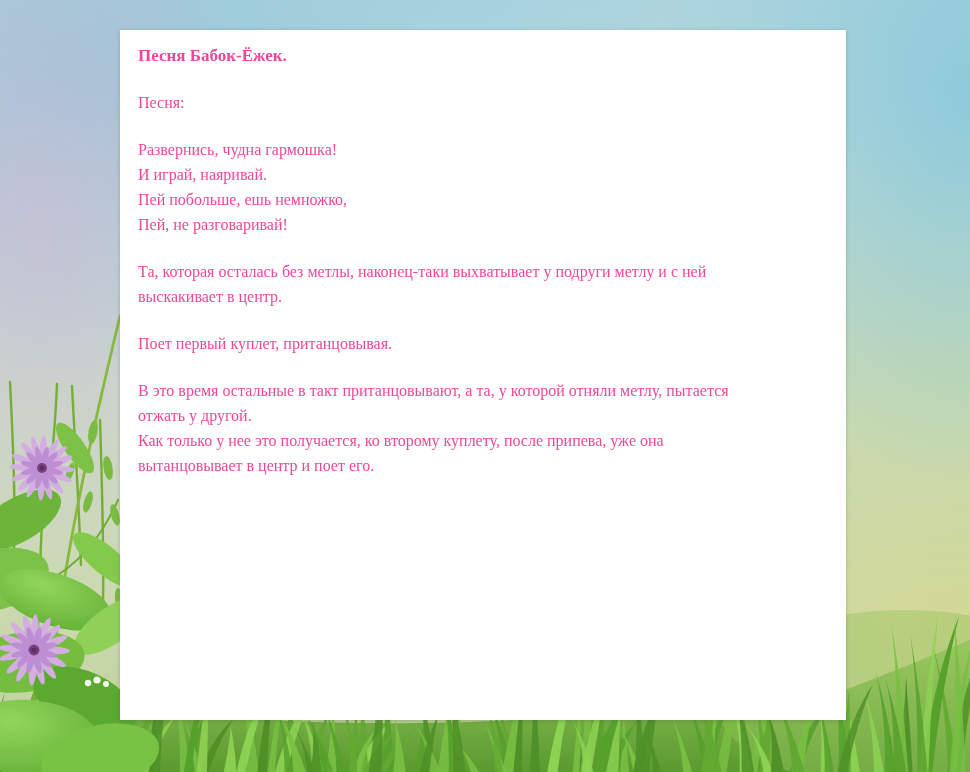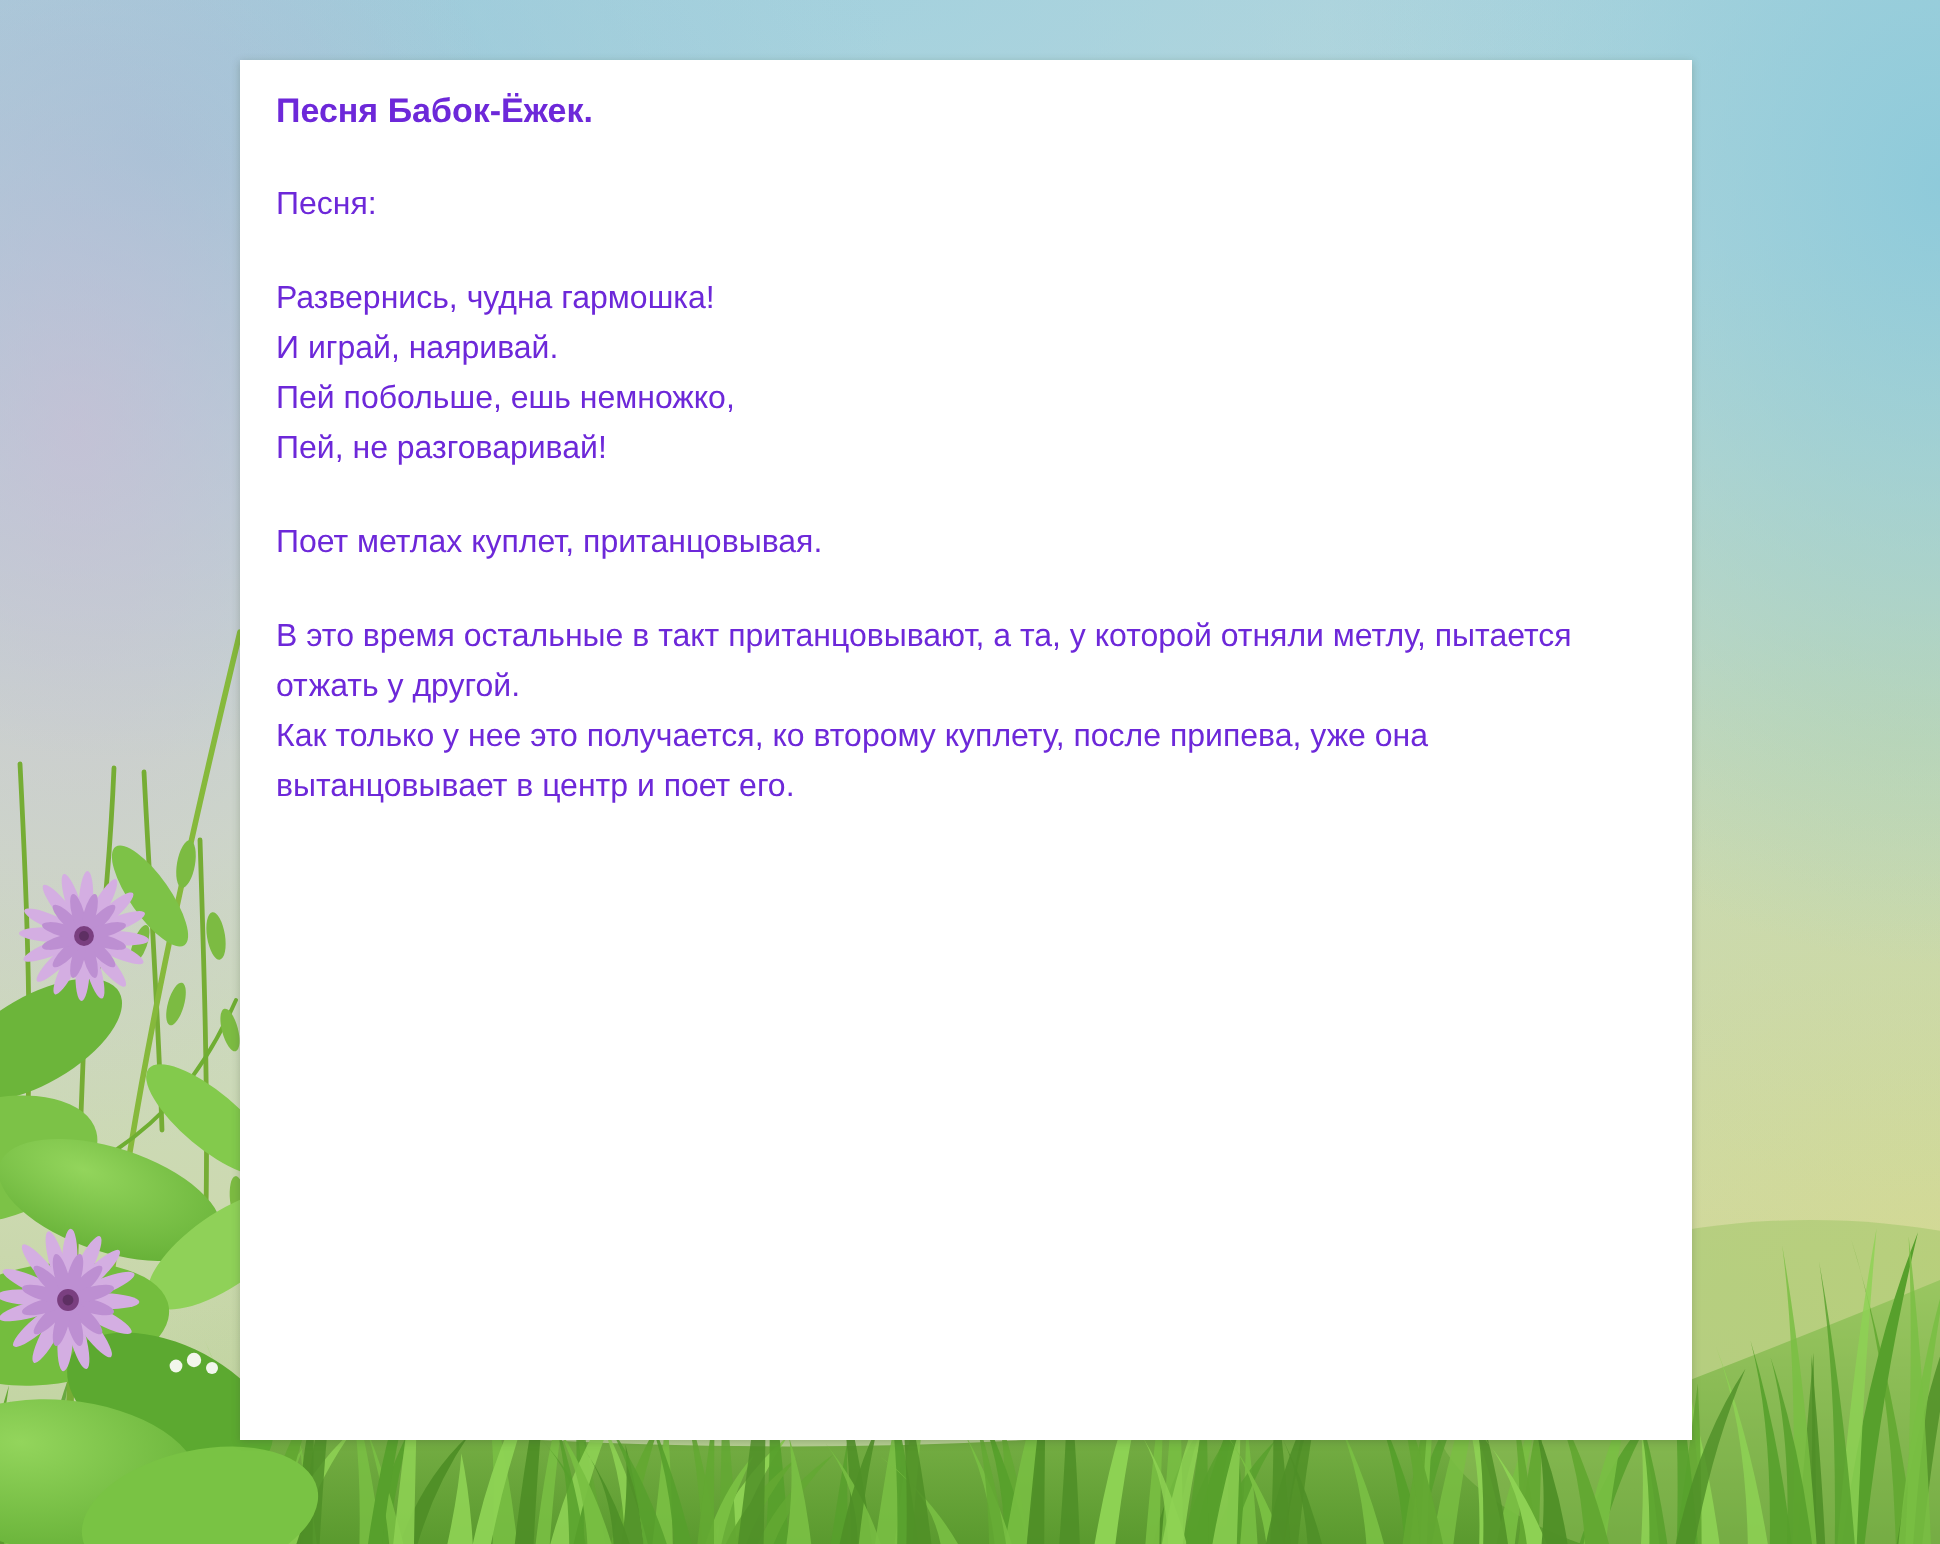--- a/index.html
+++ b/index.html
@@ -25,22 +25,23 @@
   
   .card{
     position:absolute;left:120px;top:30px;width:726px;height:690px;
     box-sizing:border-box;padding:13px 36px 20px 18px;
     background:#ffffff;
     box-shadow:0 1px 4px rgba(60,80,50,0.28);
     z-index:2;overflow:hidden;
   }
   .doc p.para{
     margin:0 0 22px 0;
-    font-size:16px;line-height:25px;color:#6d28d9;
+    font-size:16px;line-height:25px;color:#ec4899;
     font-weight:normal;
+    font-family:Liberation Serif, serif;
   }
   .doc p.para.title{font-weight:bold;font-size:17px;}
 </style>
 </head>
 <body>
 
 <div class="sky"></div>
 
 <svg class="scene" width="970" height="772" viewBox="0 0 970 772" xmlns="http://www.w3.org/2000/svg">
   <defs>
@@ -300,16 +301,17 @@
         </g>
       </g>
   </g>
 </svg>
 
 <div class="card">
   <div class="doc">
       <p class="para title">Песня Бабок-Ёжек.</p>
       <p class="para normal">Песня:</p>
       <p class="para normal">Развернись, чудна гармошка!<br>И играй, наяривай.<br>Пей побольше, ешь немножко,<br>Пей, не разговаривай!</p>
-      <p class="para normal">Поет метлах куплет, пританцовывая.</p>
+      <p class="para normal">Та, которая осталась без метлы, наконец-таки выхватывает у подруги метлу и с ней<br>выскакивает в центр.</p>
+      <p class="para normal">Поет первый куплет, пританцовывая.</p>
       <p class="para normal">В это время остальные в такт пританцовывают, а та, у которой отняли метлу, пытается<br>отжать у другой.<br>Как только у нее это получается, ко второму куплету, после припева, уже она<br>вытанцовывает в центр и поет его.</p>
     </div>
 </div>
 
 </body></html>

